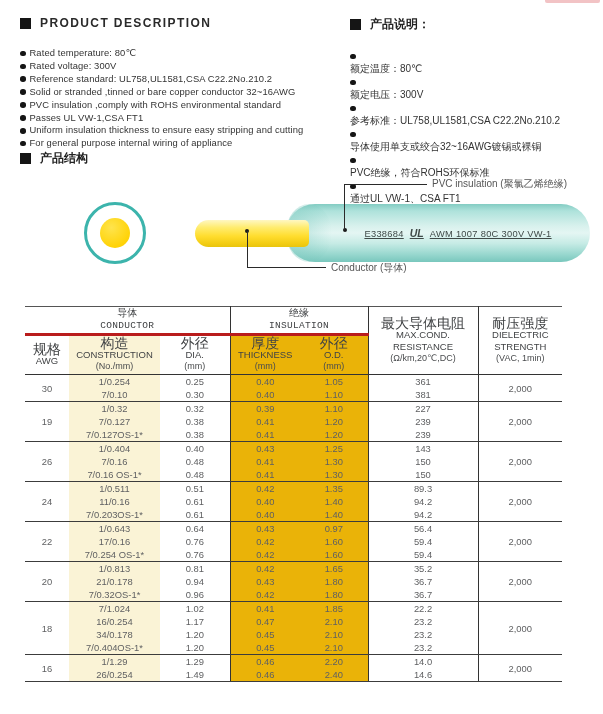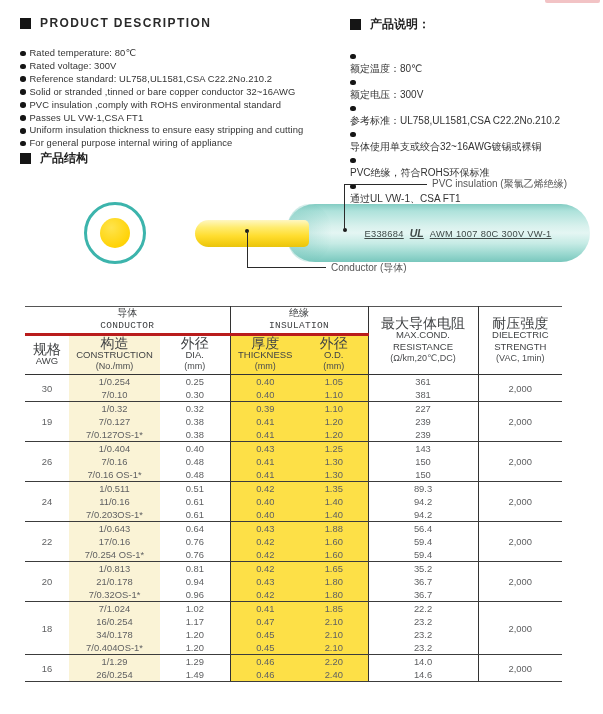--- a/index.html
+++ b/index.html
@@ -51,21 +51,21 @@
   thead .gh{height:26px;border-bottom:3px solid #b91c1c;font-family:Liberation Mono, monospace;}
   thead .gh .cn{font-size:10px;color:#414345;line-height:12px;}
   thead .gh .en{font-size:9.5px;color:#414345;line-height:12px;letter-spacing:0.3px;}
   thead .colh{height:38px;border-bottom:1.8px solid #333;}
   thead .colh .cn{font-size:14px;color:#414345;line-height:12px;text-align:center;}
   thead .colh .en{font-size:9.5px;color:#414345;line-height:12px;}
   thead .colh .unit{font-size:9px;color:#4a4c4e;line-height:11.5px;}
   thead .span2{border-bottom:1.8px solid #333;}
   .vl{border-left:1.6px solid #333;}
   .ybg{background:#FAF3D6;}
-  .bbg{background:#fde047;}
+  .bbg{background:#eab308;}
   tbody td,tbody th.awg{font-size:9.4px;color:#5f6062;line-height:13px;}
   tbody tr.g-first td{padding-top:1.5px;}
   tbody tr.g-last td{padding-bottom:2px;}
   tbody tr.g-last td,tbody .gcell{border-bottom:1.5px solid #3c3c3c;}
 </style>
 </head>
 <body>
 
 <div id="edge-artifact"></div>
 
@@ -324,21 +324,21 @@
         <td>0.61</td>
         <td class="bbg vl">0.40</td>
         <td class="bbg">1.40</td>
         <td class="vl">94.2</td>
       </tr>
       <tr class="g-first">
         <th class="awg gcell" rowspan="3">22</th>
         <td class="ybg">1/0.643</td>
         <td>0.64</td>
         <td class="bbg vl">0.43</td>
-        <td class="bbg">1.88</td>
+        <td class="bbg">0.97</td>
         <td class="vl">56.4</td>
         <td class="vl gcell" rowspan="3">2,000</td>
       </tr>
       <tr>
         <td class="ybg">17/0.16</td>
         <td>0.76</td>
         <td class="bbg vl">0.42</td>
         <td class="bbg">1.60</td>
         <td class="vl">59.4</td>
       </tr>

